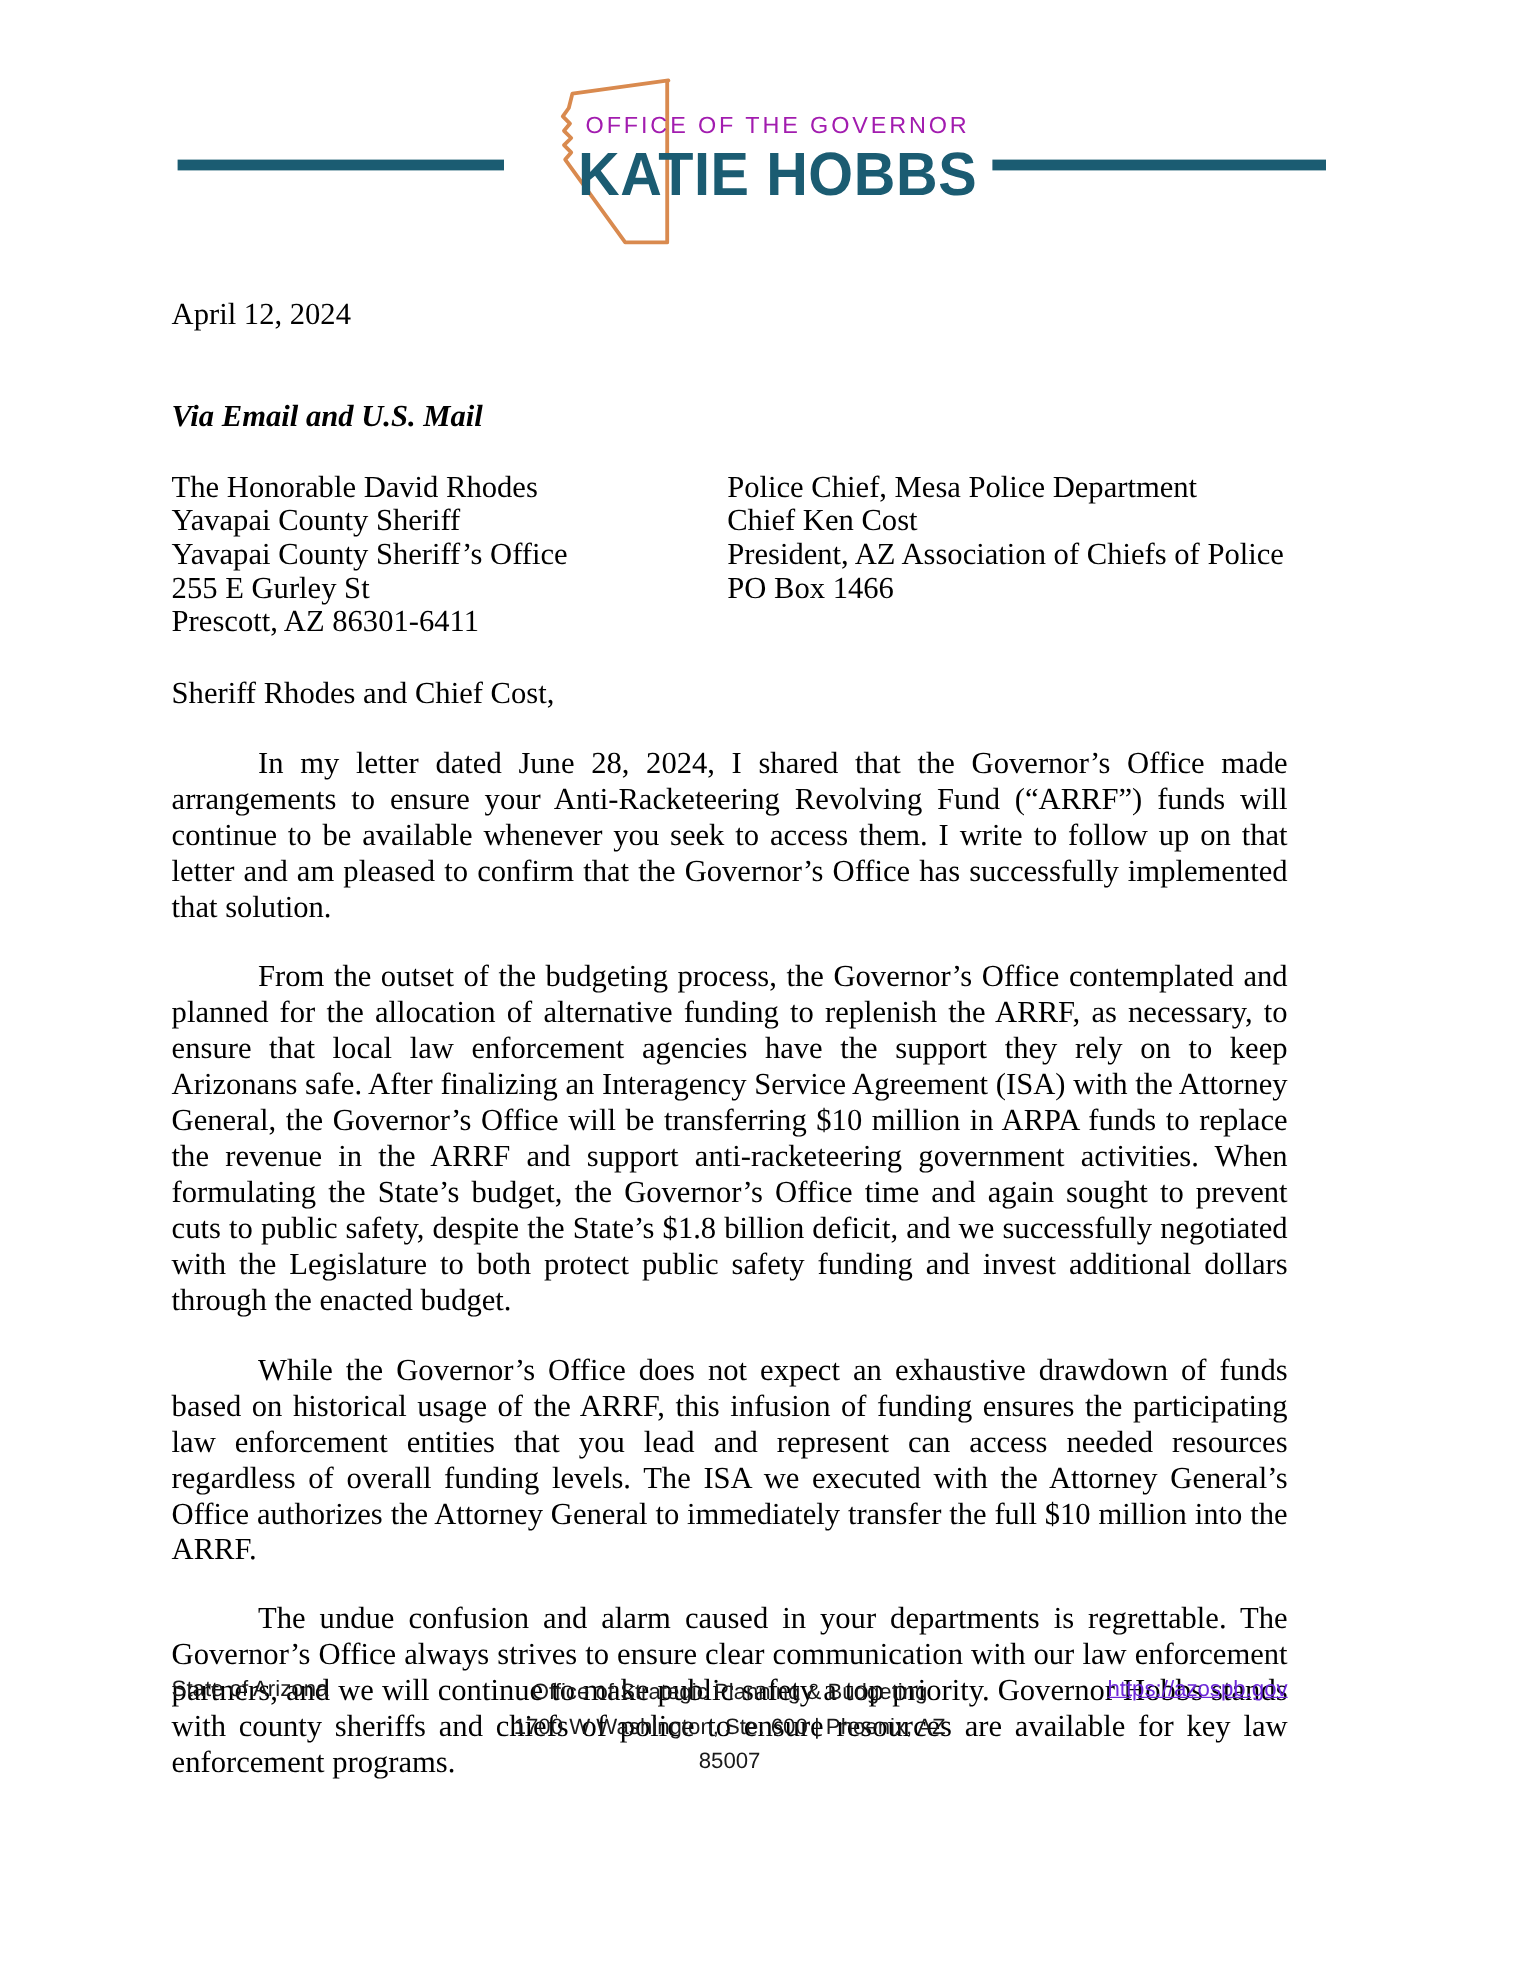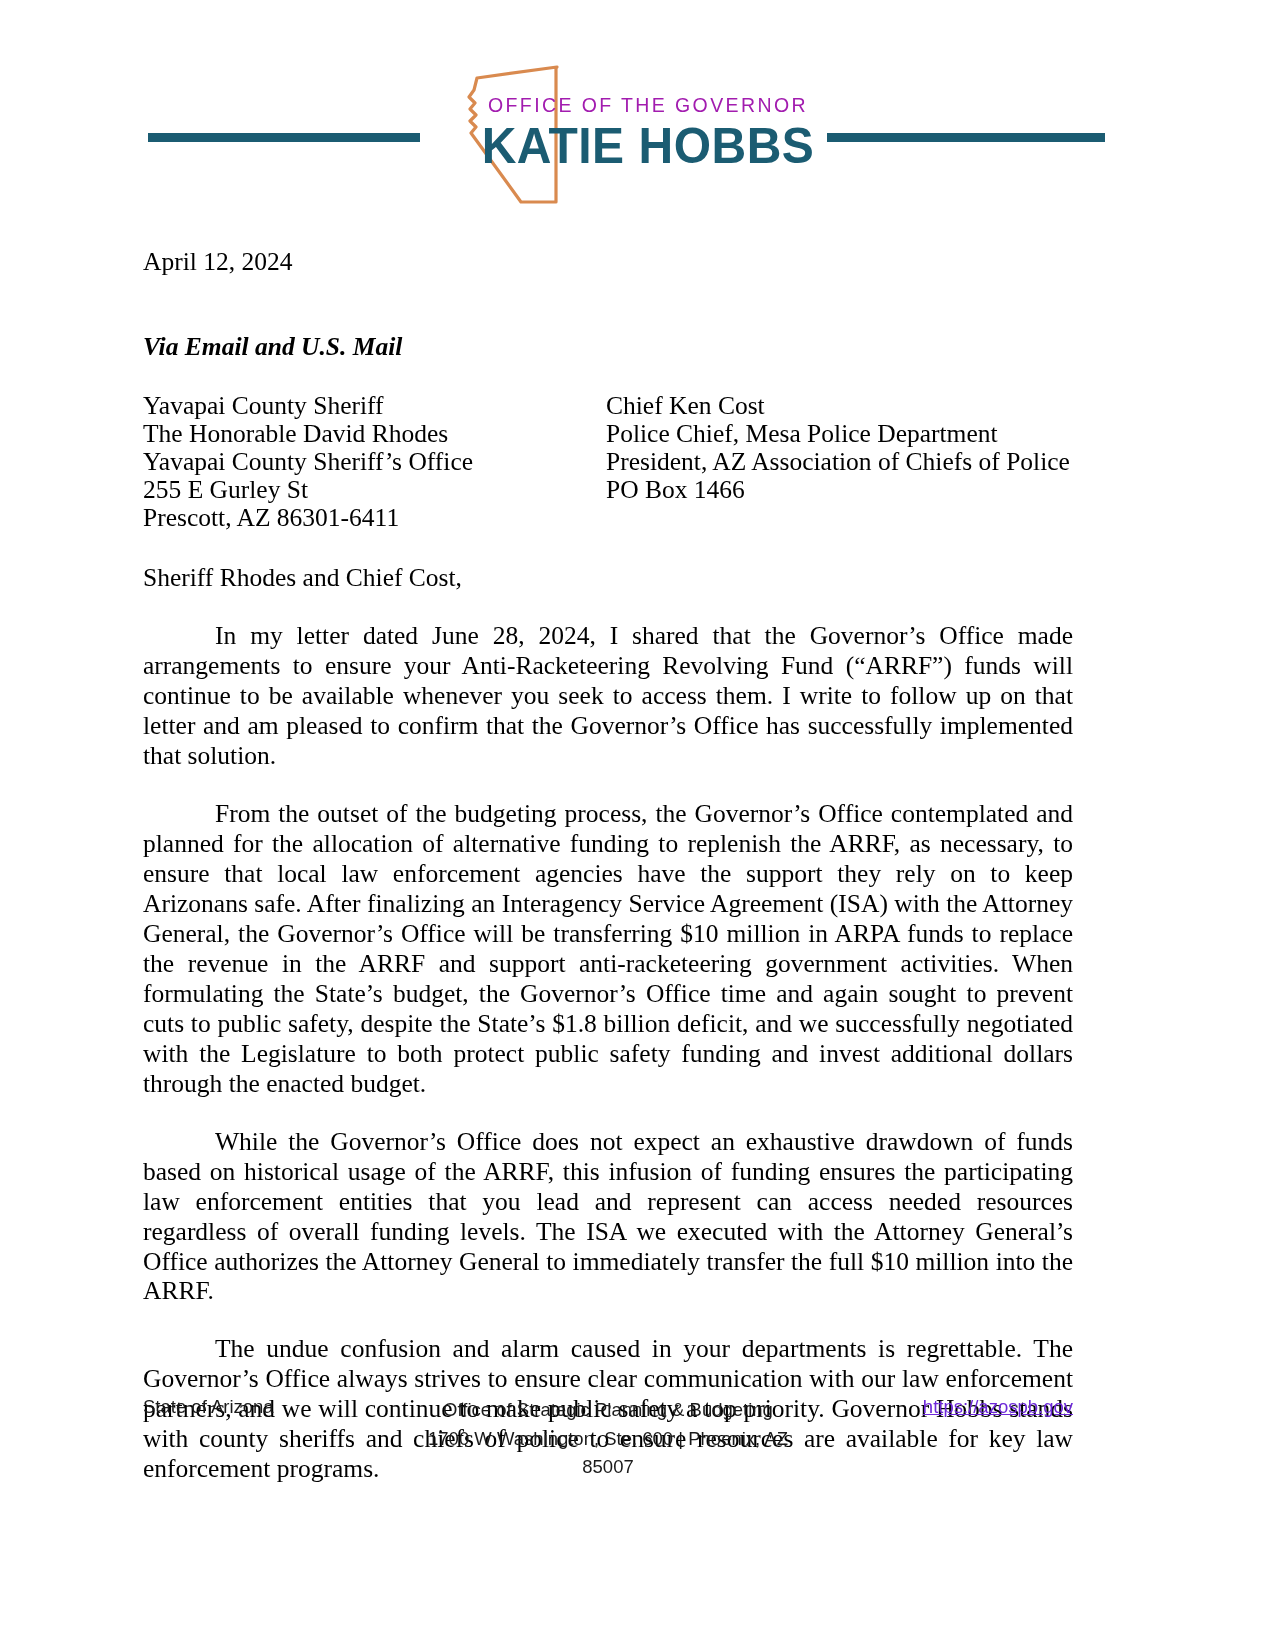--- a/index.html
+++ b/index.html
@@ -158,29 +158,29 @@
   </div>
 
   <div class="body-area">
 
     <div class="letter-date">April 12, 2024</div>
 
     <div class="via-line">Via Email and U.S. Mail</div>
 
     <div class="recipients">
       <div class="recipient-col left">
+        <div>The Honorable David Rhodes</div>
         <div>Yavapai County Sheriff</div>
-        <div>The Honorable David Rhodes</div>
         <div>Yavapai County Sheriff’s Office</div>
         <div>255 E Gurley St</div>
         <div>Prescott, AZ 86301-6411</div>
       </div>
       <div class="recipient-col right">
+        <div>Police Chief, Mesa Police Department</div>
         <div>Chief Ken Cost</div>
-        <div>Police Chief, Mesa Police Department</div>
         <div>President, AZ Association of Chiefs of Police</div>
         <div>PO Box 1466</div>
       </div>
     </div>
 
     <div class="salutation">Sheriff Rhodes and Chief Cost,</div>
 
     <p class="para">In my letter dated June 28, 2024, I shared that the Governor’s Office made arrangements to ensure your Anti-Racketeering Revolving Fund (“ARRF”) funds will continue to be available whenever you seek to access them. I write to follow up on that letter and am pleased to confirm that the Governor’s Office has successfully implemented that solution.</p>
     <p class="para">From the outset of the budgeting process, the Governor’s Office contemplated and planned for the allocation of alternative funding to replenish the ARRF, as necessary, to ensure that local law enforcement agencies have the support they rely on to keep Arizonans safe. After finalizing an Interagency Service Agreement (ISA) with the Attorney General, the Governor’s Office will be transferring $10 million in ARPA funds to replace the revenue in the ARRF and support anti-racketeering government activities. When formulating the State’s budget, the Governor’s Office time and again sought to prevent cuts to public safety, despite the State’s $1.8 billion deficit, and we successfully negotiated with the Legislature to both protect public safety funding and invest additional dollars through the enacted budget.</p>
     <p class="para">While the Governor’s Office does not expect an exhaustive drawdown of funds based on historical usage of the ARRF, this infusion of funding ensures the participating law enforcement entities that you lead and represent can access needed resources regardless of overall funding levels. The ISA we executed with the Attorney General’s Office authorizes the Attorney General to immediately transfer the full $10 million into the ARRF.</p>

